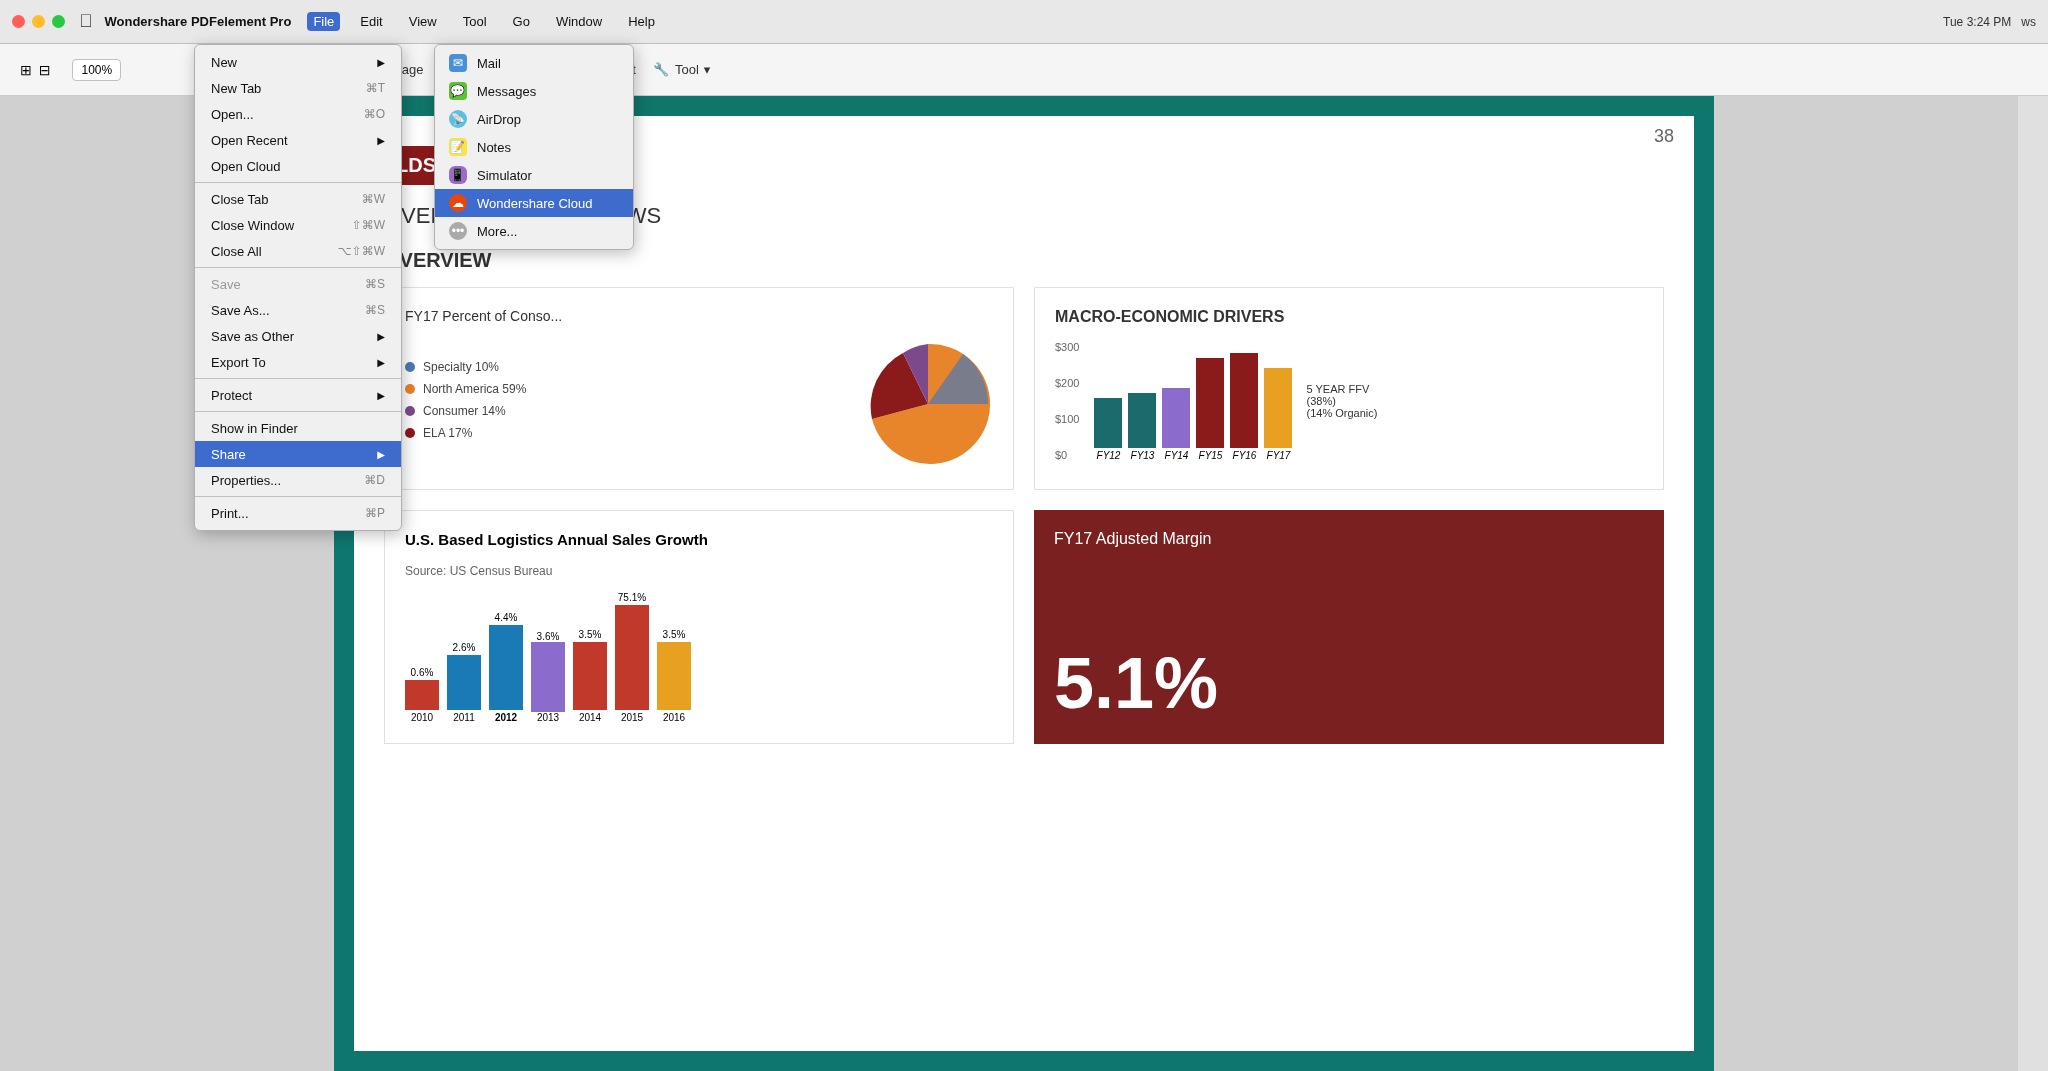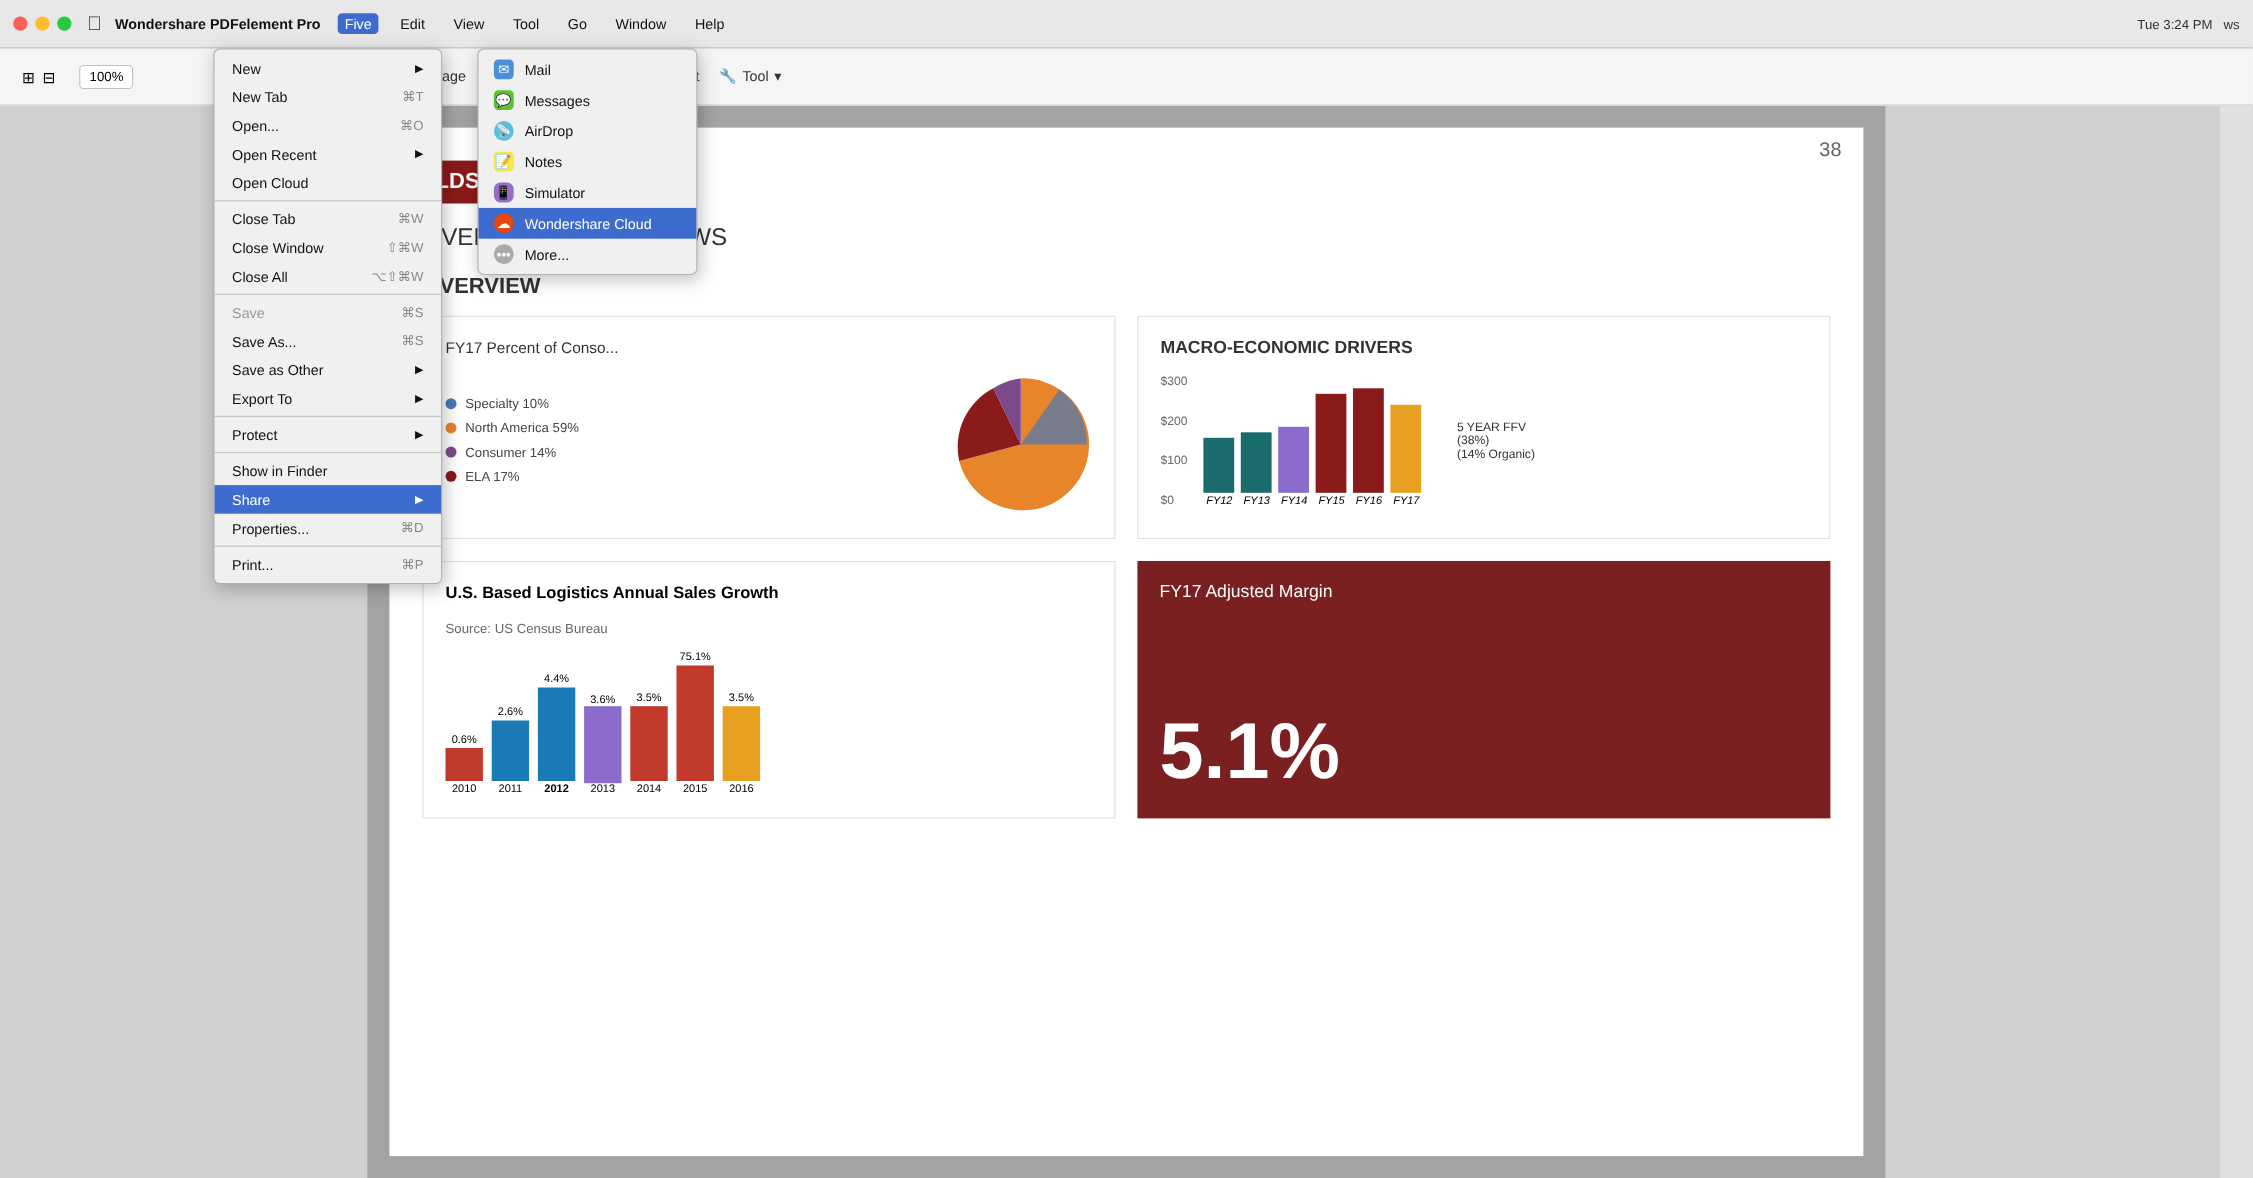--- a/index.html
+++ b/index.html
@@ -126,21 +126,21 @@
       top: 96px;
       left: 0;
       right: 0;
       bottom: 0;
       background: #d0d0d0;
       display: flex;
       justify-content: center;
       overflow: hidden;
     }
     .page-area {
-      background: #a3a3a3;
+      background: #0f766e;
       width: 1380px;
       margin: 0 auto;
       position: relative;
     }
 
     
     .pdf-content {
       background: white;
       margin: 20px;
       padding: 30px;
@@ -359,21 +359,21 @@
 <body>
 
 <div class="menubar">
   <div class="traffic-lights">
     <div class="tl tl-red"></div>
     <div class="tl tl-yellow"></div>
     <div class="tl tl-green"></div>
   </div>
   <span class="menubar-apple"></span>
   <span class="menubar-app-name">Wondershare PDFelement Pro</span>
-  <span class="menubar-item active">Five</span>
+  <span class="menubar-item active">File</span>
   <span class="menubar-item">Edit</span>
   <span class="menubar-item">View</span>
   <span class="menubar-item">Tool</span>
   <span class="menubar-item">Go</span>
   <span class="menubar-item">Window</span>
   <span class="menubar-item">Help</span>
   <div class="menubar-right">
     <span>Tue 3:24 PM</span>
     <span>ws</span>
   </div>
@@ -499,21 +499,21 @@
               </div>
               <div style="display:flex;flex-direction:column;align-items:center;gap:2px;">
                 <div style="width:28px;height:95px;background:#8b1a1a;"></div>
                 <span style="font-size:10px;">FY16</span>
               </div>
               <div style="display:flex;flex-direction:column;align-items:center;gap:2px;margin-top:39px;">
                 <div style="width:28px;height:80px;background:#e8a020;"></div>
                 <span style="font-size:10px;">FY17</span>
               </div>
             </div>
-            <div style="font-size:11px; color:#333; margin-left:22px; align-self:center;">5 YEAR FFV<br>(38%)<br>(14% Organic)</div>
+            <div style="font-size:11px; color:#333; margin-left:4px; align-self:center;">5 YEAR FFV<br>(38%)<br>(14% Organic)</div>
           </div>
         </div>
       </div>
 
       <div class="bottom-grid">
 
         <div class="sales-chart-box">
           <div style="font-size:15px; font-weight:600; margin-bottom:16px;">U.S. Based Logistics Annual Sales Growth</div>
           <div style="font-size:12px; color:#666; margin-bottom:15px;">Source: US Census Bureau</div>
           <div style="display:flex; gap:8px; align-items:flex-end; height:130px;">

